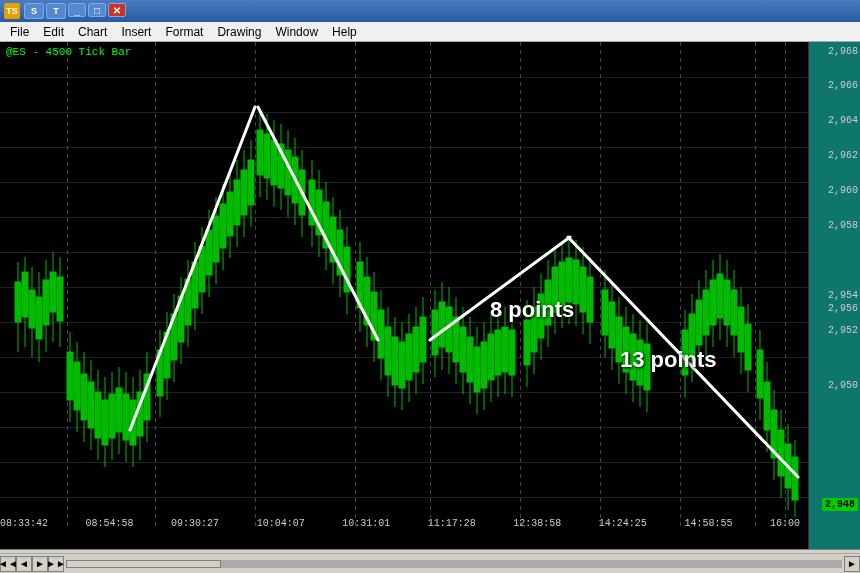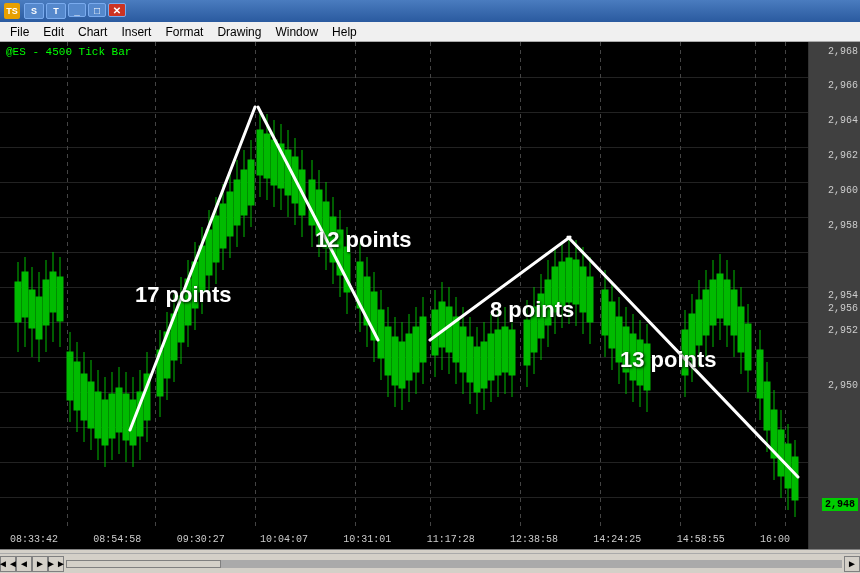--- a/index.html
+++ b/index.html
@@ -76,47 +76,47 @@
       font-family: 'Courier New', monospace;
       z-index: 10;
     }
 
     
     .price-axis {
       position: absolute;
       right: 0; top: 0;
       width: 52px;
       height: 100%;
-      background: #404040;
+      background: #0f766e;
       border-left: 1px solid #333;
       z-index: 5;
     }
     .price-label {
       position: absolute;
       right: 2px;
       color: #ccc;
       font-size: 10px;
       font-family: 'Courier New', monospace;
     }
     .price-label.highlighted {
       background: #00cc00;
       color: #000;
       padding: 1px 3px;
       font-weight: bold;
     }
 
     
     .time-axis {
       position: absolute;
-      bottom: 0; left: 0;
+      bottom: 16px; left: 0;
       width: 800px;
       height: 20px;
       display: flex;
       align-items: center;
-      padding: 0 10px;
+      padding: 0 0;
       justify-content: space-between;
       z-index: 5;
     }
     .time-label {
       color: #ccc;
       font-size: 10px;
       font-family: 'Courier New', monospace;
     }
 
     
@@ -482,22 +482,20 @@
 
       <line x1="130" y1="388" x2="255" y2="65" stroke="white" stroke-width="3" stroke-linecap="round"></line>
 
       <line x1="258" y1="65" x2="378" y2="298" stroke="white" stroke-width="3" stroke-linecap="round"></line>
 
       <line x1="430" y1="298" x2="570" y2="195" stroke="white" stroke-width="3" stroke-linecap="round"></line>
 
       <line x1="568" y1="195" x2="798" y2="435" stroke="white" stroke-width="3" stroke-linecap="round"></line>
     </svg>
 
-    <div class="annotation" style="left: 135px; top: 240px;">17 points</div>
-    <div class="annotation" style="left: 315px; top: 185px;">12 points</div>
     <div class="annotation" style="left: 490px; top: 255px;">8 points</div>
     <div class="annotation" style="left: 620px; top: 305px;">13 points</div>
 
     <div class="price-axis">
       <div class="price-label" style="top: 4px;">2,968</div>
       <div class="price-label" style="top: 38px;">2,966</div>
       <div class="price-label" style="top: 73px;">2,964</div>
       <div class="price-label" style="top: 108px;">2,962</div>
       <div class="price-label" style="top: 143px; text-align: right;">2,960</div>
       <div class="price-label" style="top: 178px;">2,958</div>

